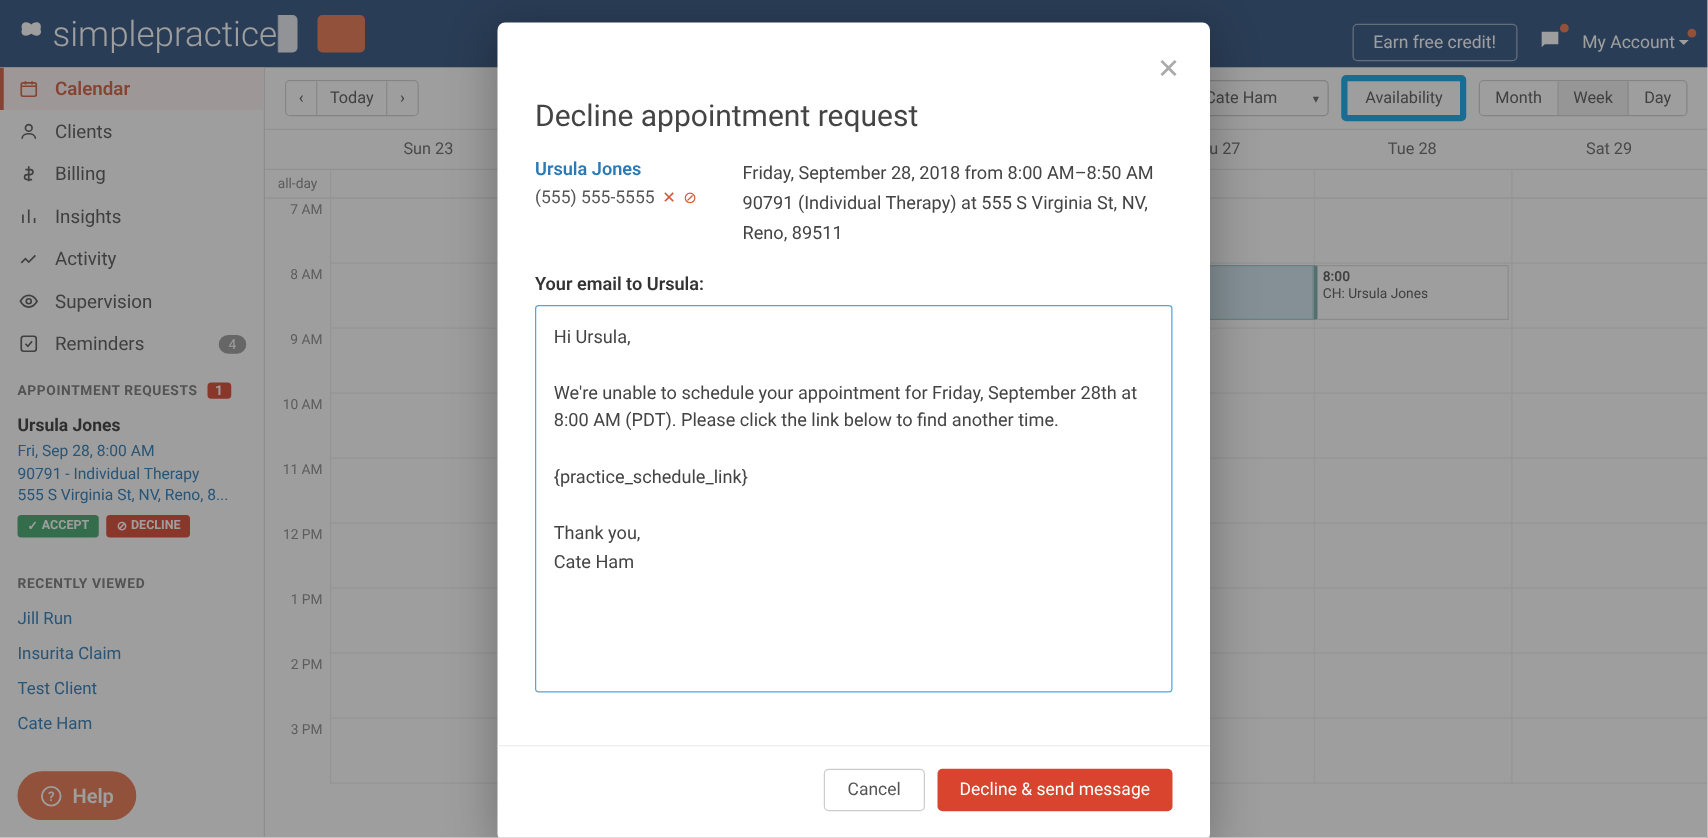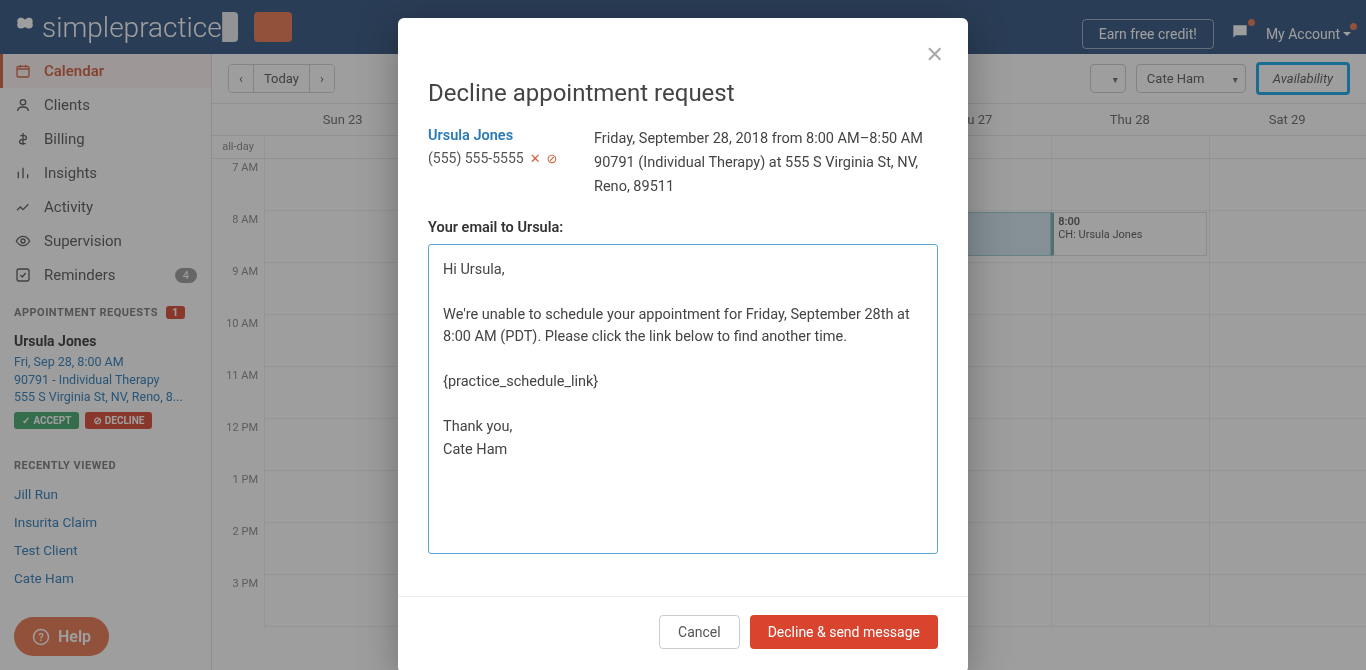--- a/index.html
+++ b/index.html
@@ -39,21 +39,21 @@
 
 
 .main { position: absolute; left: 212px; right: 0; top: 54px; bottom: 0; background: #fff; }
 .cal-toolbar { height: 50px; border-bottom: 1px solid #e8e8e8; display: flex; align-items: center; padding: 0 16px; gap: 10px; }
 .nav-group { display: flex; border: 1px solid #d0d0d0; border-radius: 4px; overflow: hidden; }
 .nav-group > * { padding: 6px 10px; font-size: 13px; color: #555; background: #fff; border: none; }
 .nav-group > *:not(:last-child) { border-right: 1px solid #d0d0d0; }
 .sel { border: 1px solid #ccc; border-radius: 4px; padding: 6px 24px 6px 10px; font-size: 13px; color: #555; background: #fff; appearance: none; position: relative; }
 .sel-wrap { position: relative; }
 .sel-wrap::after { content: '▾'; position: absolute; right: 8px; top: 50%; transform: translateY(-50%); font-size: 10px; color: #666; pointer-events: none; }
-.avail-btn { border: 3px solid #0ea5e9; border-radius: 4px; padding: 6px 14px; font-size: 13px; color: #555; background: #fff; font-style: italic; }
+.avail-btn { border: 5px solid #0ea5e9; border-radius: 4px; padding: 6px 14px; font-size: 13px; color: #555; background: #fff; }
 .view-group { display: flex; border: 1px solid #d0d0d0; border-radius: 4px; overflow: hidden; }
 .view-group > * { padding: 6px 12px; font-size: 13px; color: #555; background: #fff; border: none; }
 .view-group > *:not(:last-child) { border-right: 1px solid #d0d0d0; }
 
 .cal-grid { position: relative; height: calc(100% - 50px); overflow: hidden; }
 .day-headers { display: flex; border-bottom: 1px solid #e8e8e8; }
 .time-col-hdr { width: 52px; }
 .day-hdr { flex: 1; text-align: center; padding: 8px 0; font-size: 13px; color: #666; }
 .allday-row { display: flex; border-bottom: 1px solid #e8e8e8; font-size: 11px; }
 .allday-label { width: 52px; text-align: center; padding: 4px 6px; color: #888; }
@@ -221,31 +221,36 @@
   <div class="cal-toolbar">
     <div class="nav-group">
       <button>‹</button>
       <button>Today</button>
       <button>›</button>
     </div>
     <div style="flex:1"></div>
     <div class="sel-wrap"><select class="sel"><option></option></select></div>
     <div class="sel-wrap"><select class="sel" style="width:110px"><option>Cate Ham</option></select></div>
     <button class="avail-btn">Availability</button>
+    <div class="view-group">
+      <button>Month</button>
+      <button style="background:#f0f0f0">Week</button>
+      <button>Day</button>
+    </div>
   </div>
 
   <div class="cal-grid">
     <div class="day-headers" id="day-headers">
         <div class="time-col-hdr"></div>
         <div class="day-hdr">Sun 23</div>
         <div class="day-hdr">Mon 24</div>
         <div class="day-hdr">Tue 25</div>
         <div class="day-hdr">Wed 26</div>
         <div class="day-hdr">Thu 27</div>
-        <div class="day-hdr">Thu 28</div>
+        <div class="day-hdr">Tue 28</div>
         <div class="day-hdr">Sat 29</div>
       </div>
     <div class="allday-row">
       <div class="allday-label">all-day</div>
       <div class="allday-cell"></div>
         <div class="allday-cell"></div>
         <div class="allday-cell"></div>
         <div class="allday-cell"></div>
         <div class="allday-cell"></div>
         <div class="allday-cell"></div>

